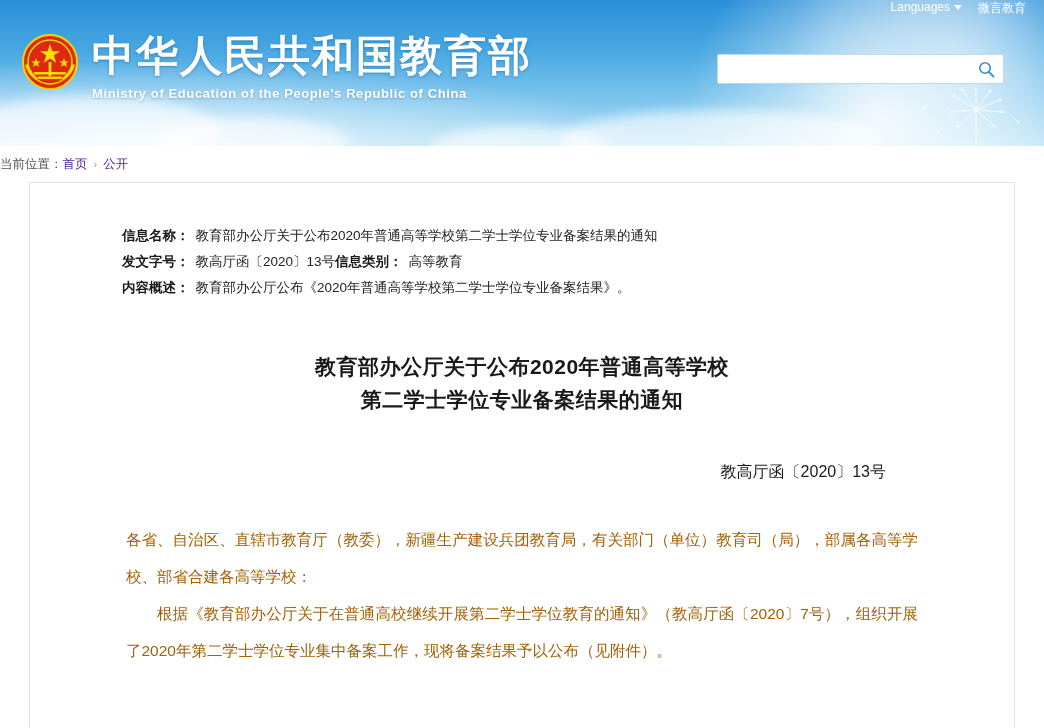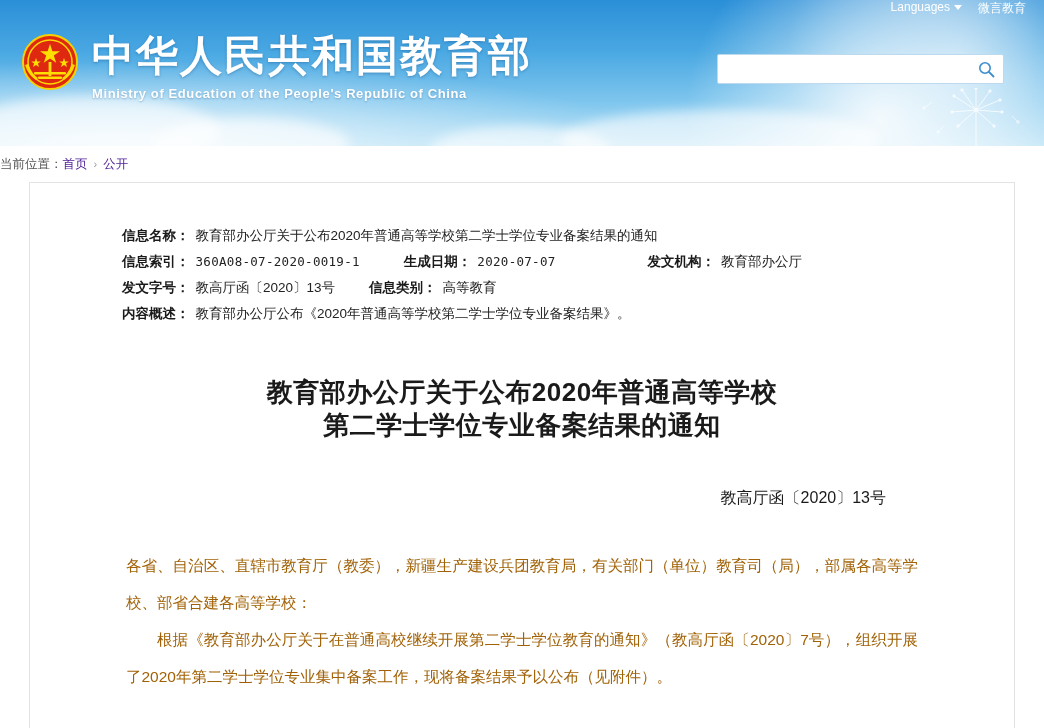--- a/index.html
+++ b/index.html
@@ -199,26 +199,26 @@
     color: #222;
     font-family: "Liberation Sans", sans-serif;
   }
   .meta .v.mono {
     font-family: "DejaVu Sans Mono", monospace;
     font-size: 12.5px;
     letter-spacing: 0.3px;
   }
   .meta .gap-1 { margin-left: 44px; }
   .meta .gap-2 { margin-left: 92px; }
-  .meta .gap-3 { margin-left: 34px; }
+  .meta .gap-3 { }
 
   .doc-title {
     margin-top: 50px;
     text-align: center;
-    font-size: 26px;
+    font-size: 21px;
     font-weight: bold;
     color: #1a1a1a;
     line-height: 33px;
     letter-spacing: 0.5px;
   }
 
   .doc-number {
     margin-top: 46px;
     text-align: right;
     padding-right: 128px;
@@ -332,28 +332,20 @@
 </div>
 
 <div class="panel">
 
   <div class="meta">
     <div class="row">
       <span class="k">信息名称：</span>
       <span class="v">教育部办公厅关于公布2020年普通高等学校第二学士学位专业备案结果的通知</span>
     </div>
 
-    <div class="row">
-      <span class="k">信息索引：</span>
-      <span class="v mono">360A08-07-2020-0019-1</span>
-      <span class="k gap-1">生成日期：</span>
-      <span class="v mono">2020-07-07</span>
-      <span class="k gap-2">发文机构：</span>
-      <span class="v">教育部办公厅</span>
-    </div>
 
     <div class="row">
       <span class="k">发文字号：</span>
       <span class="v">教高厅函〔2020〕13号</span>
       <span class="k gap-3">信息类别：</span>
       <span class="v">高等教育</span>
     </div>
 
     <div class="row">
       <span class="k">内容概述：</span>

